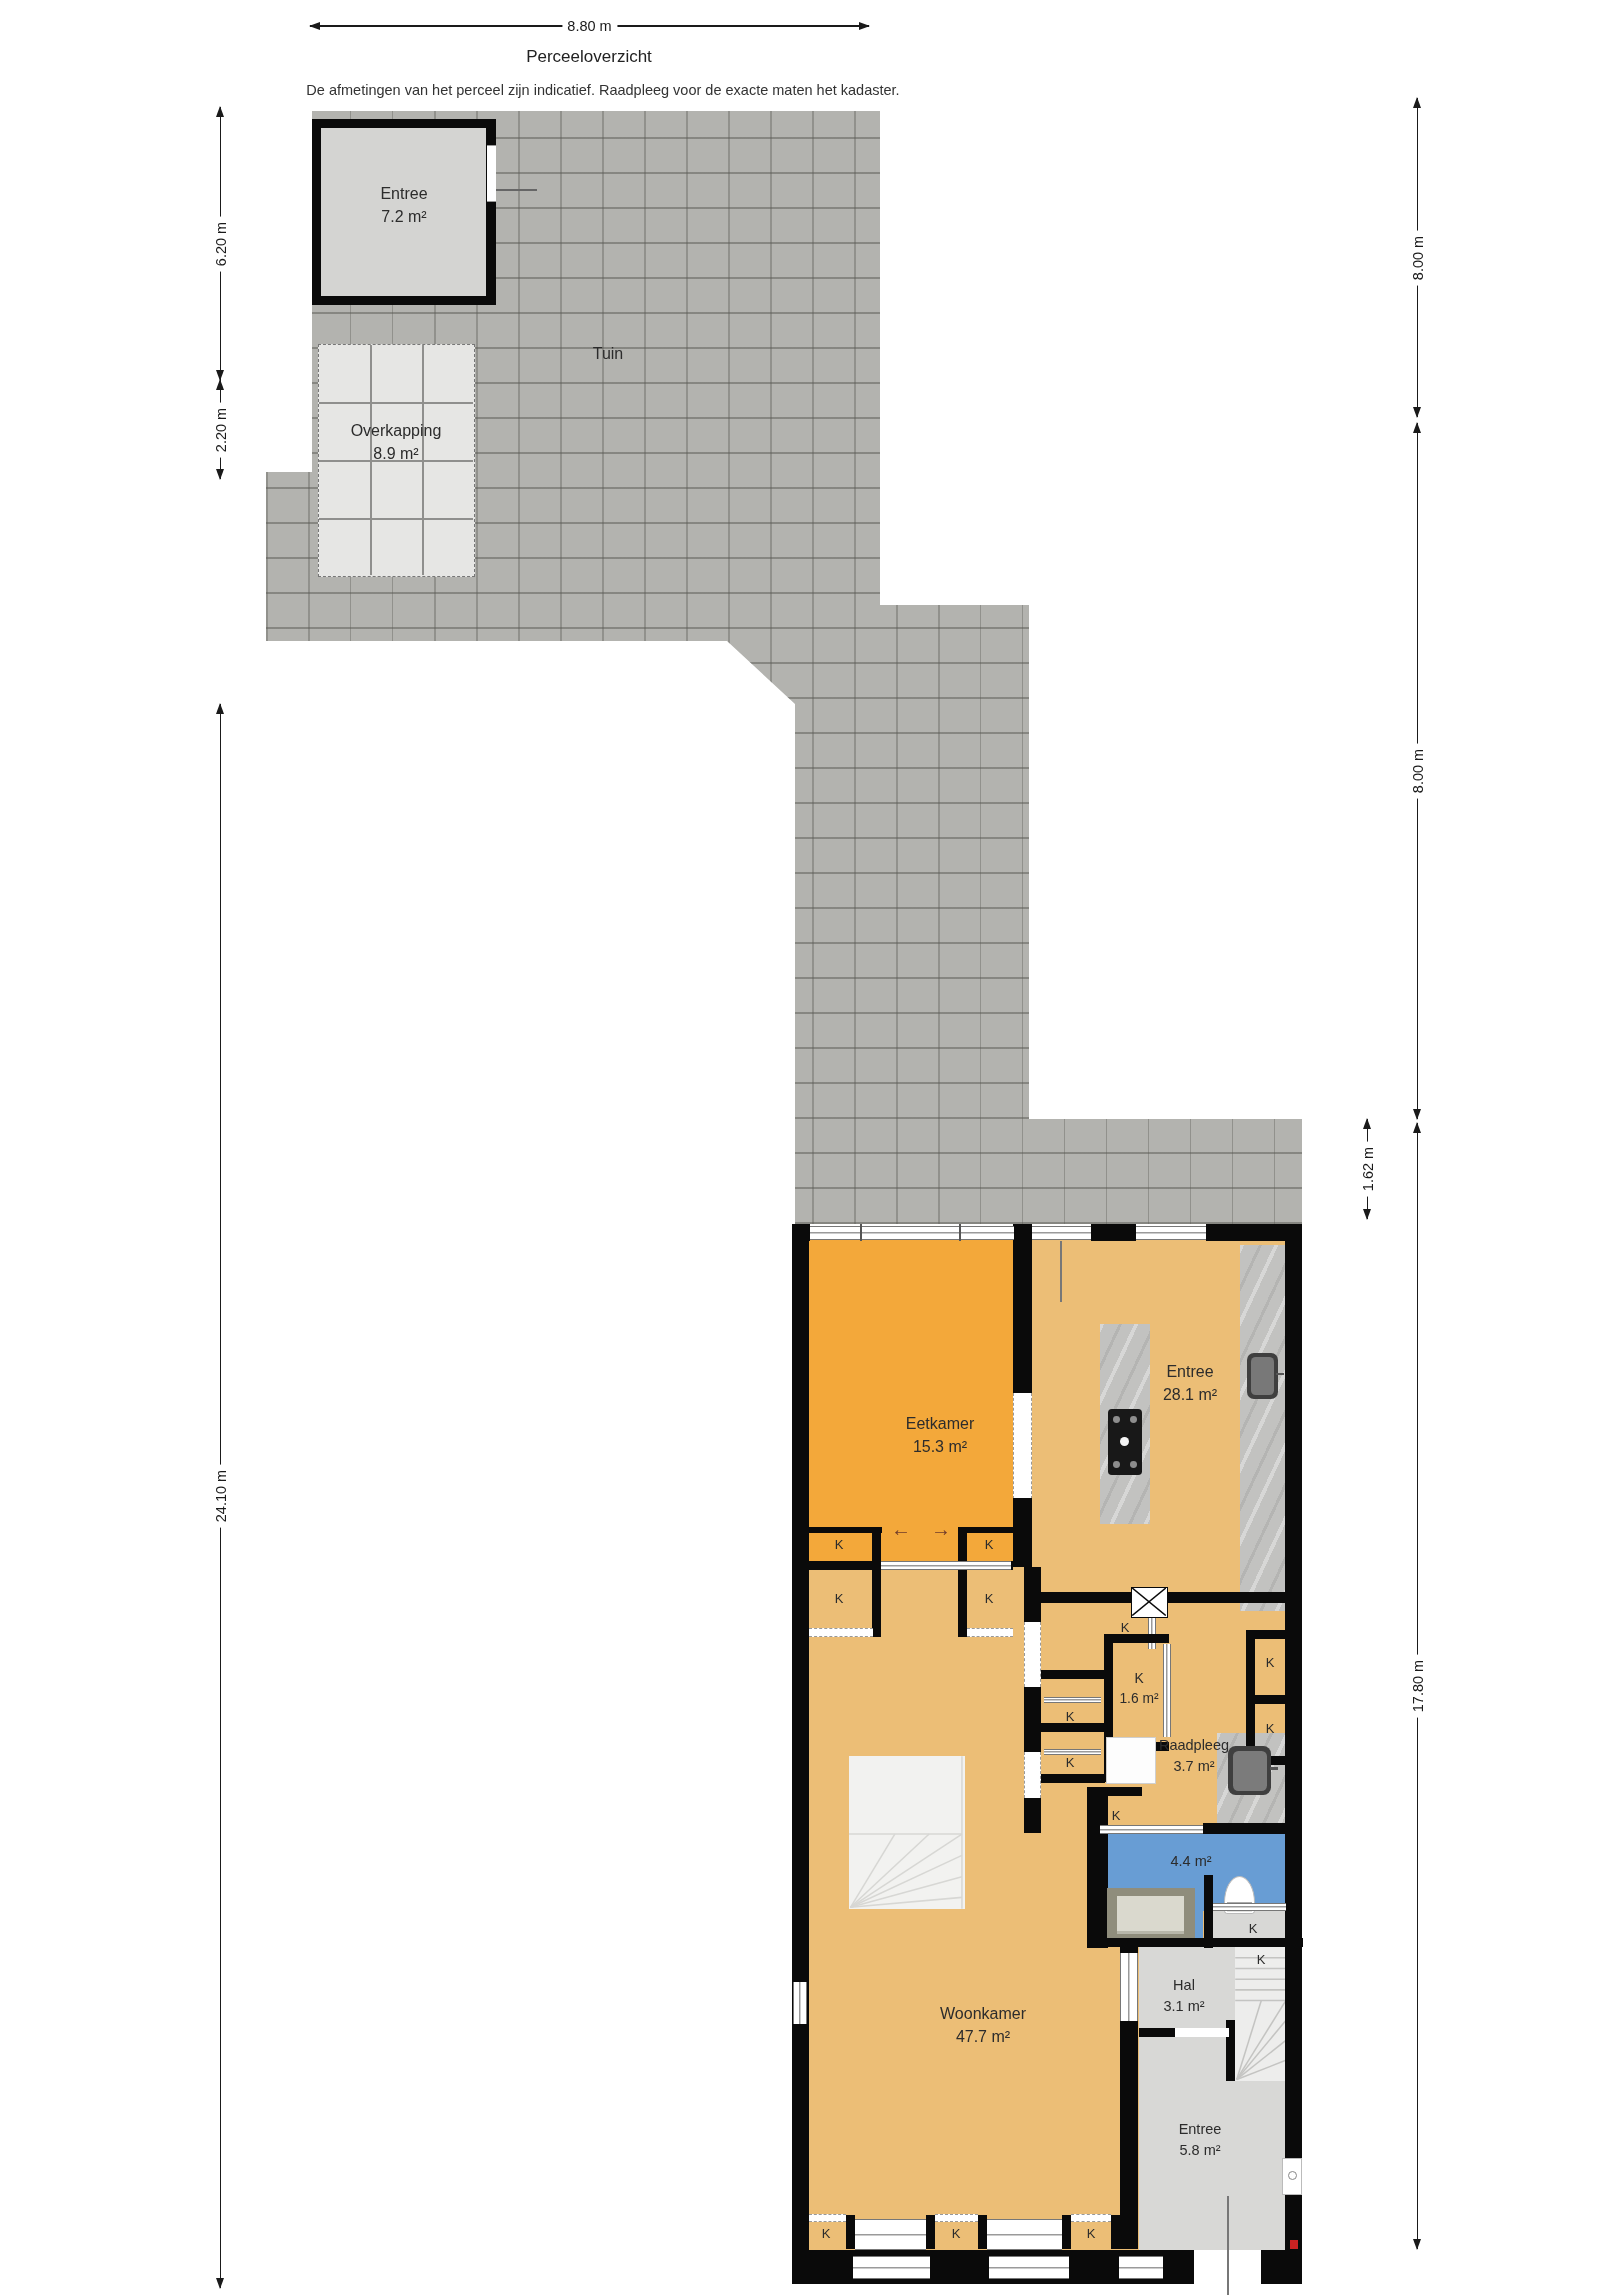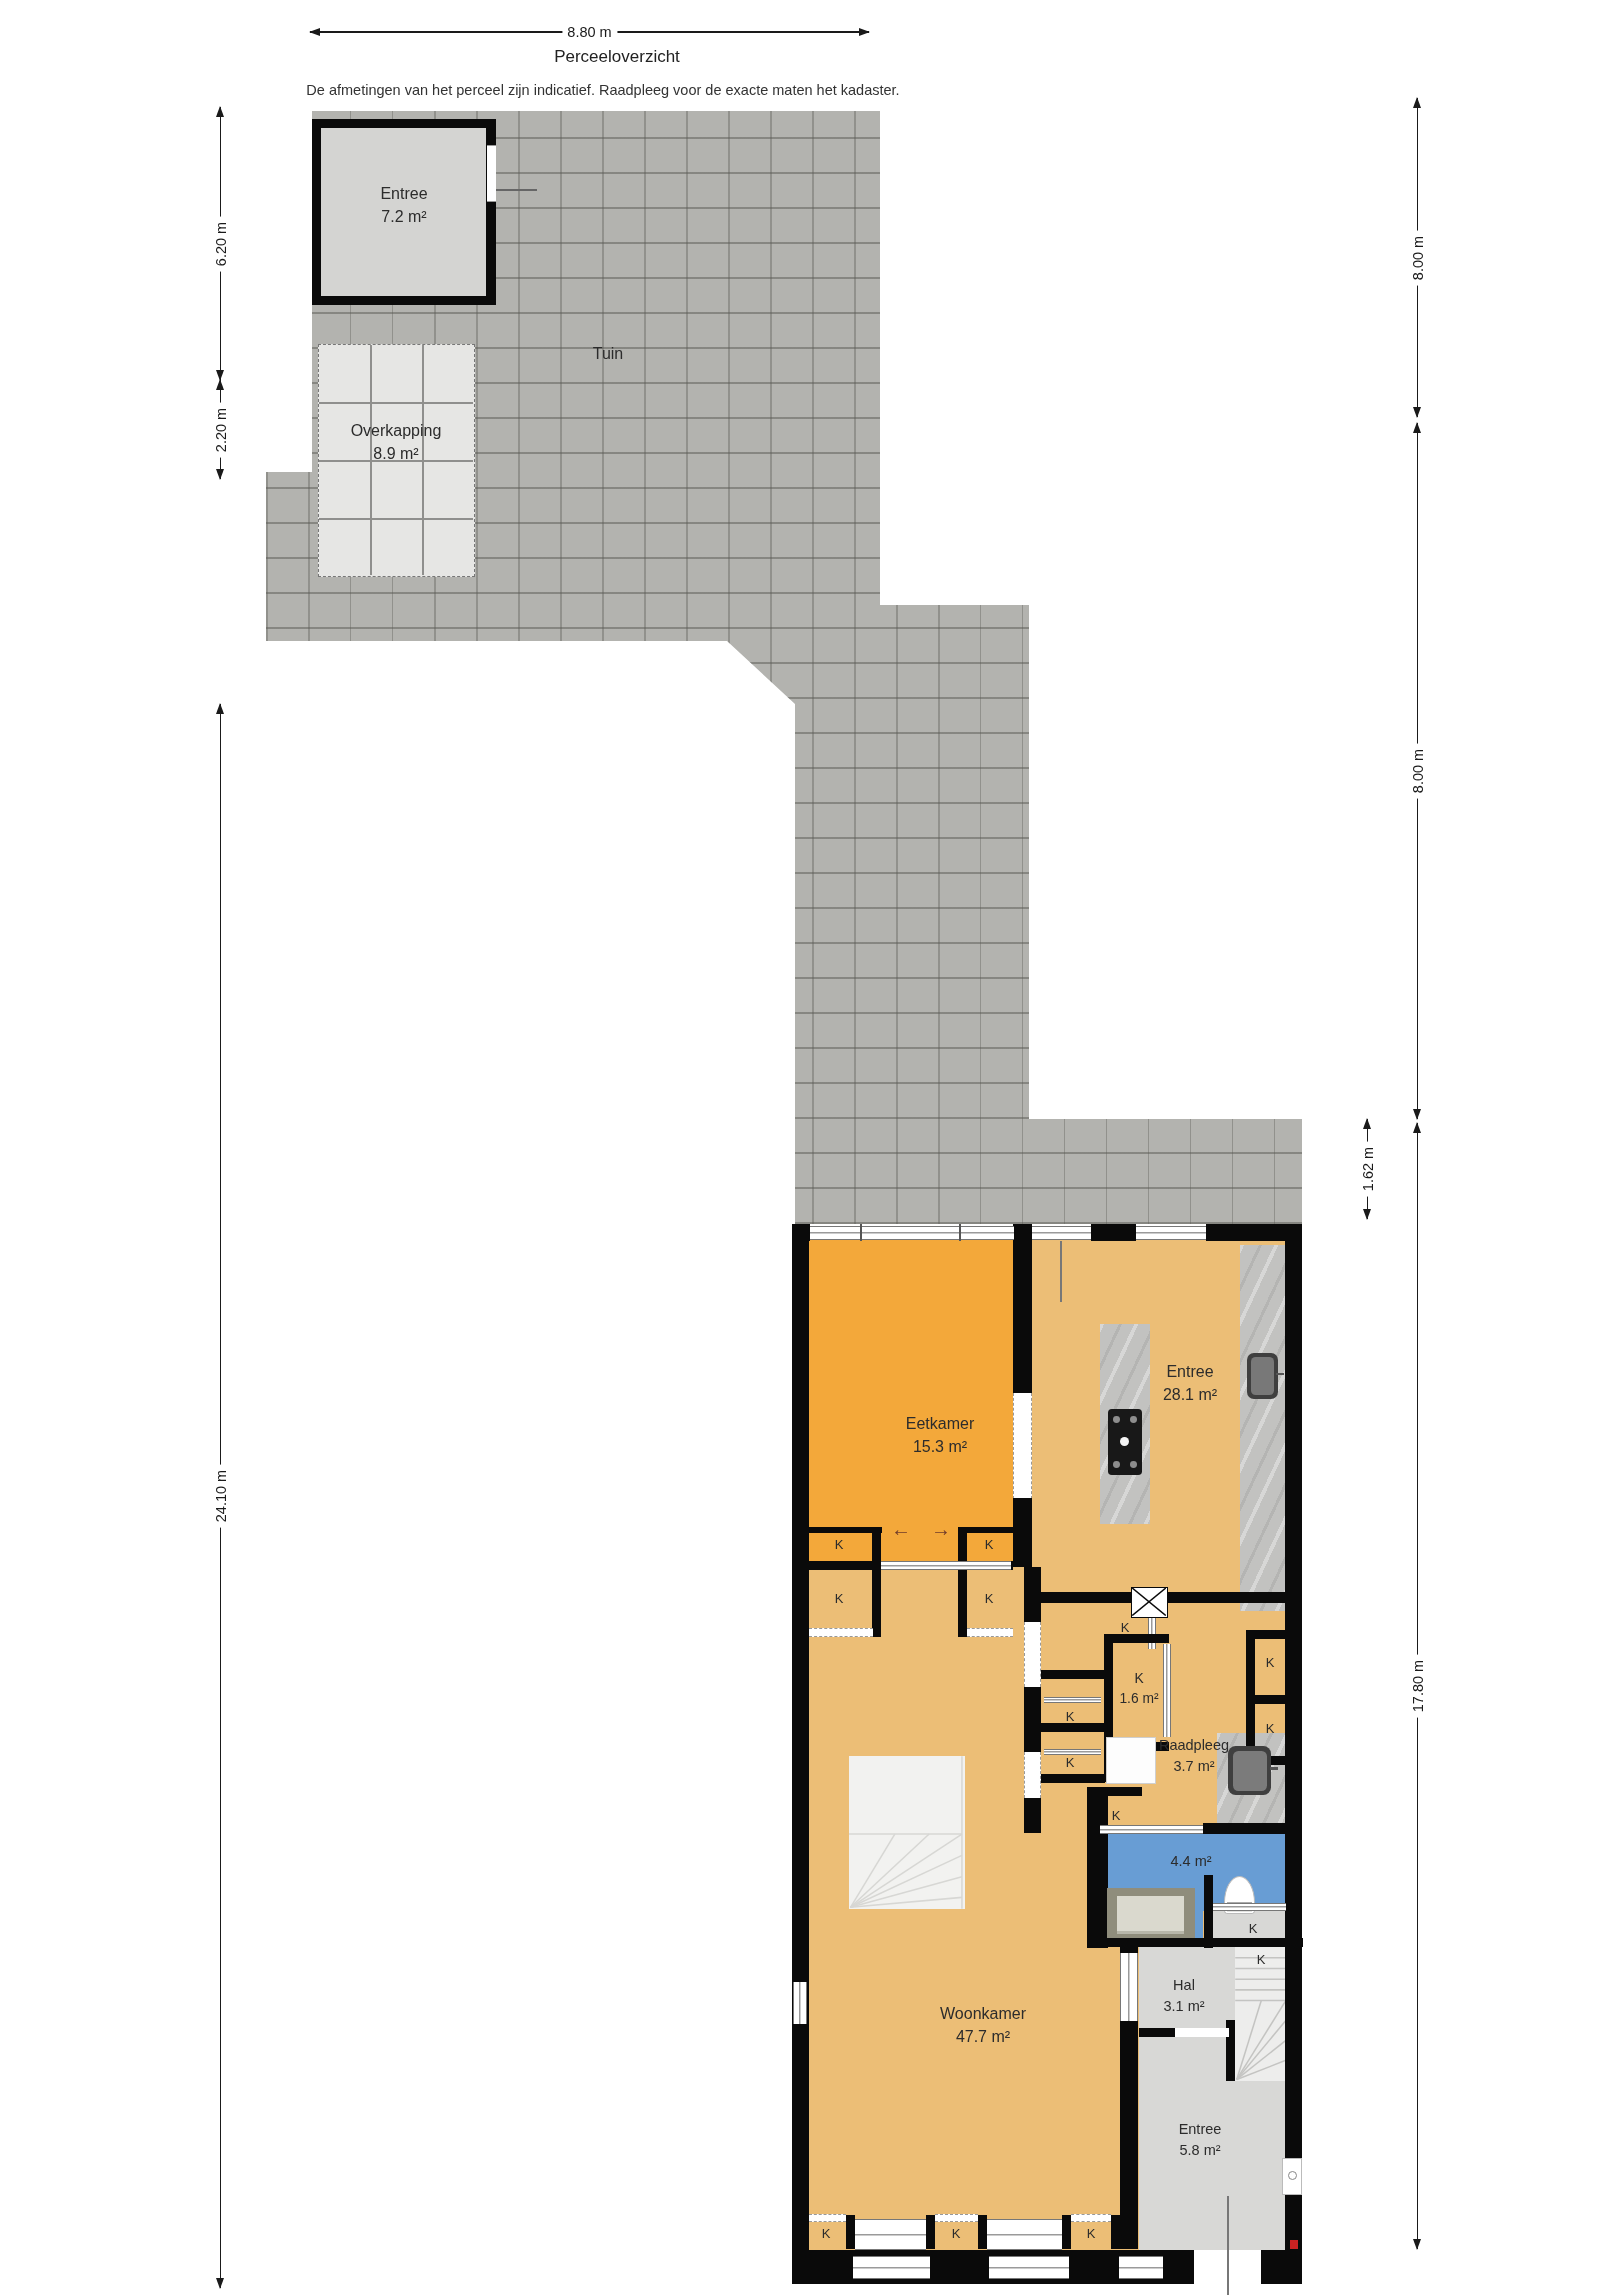--- a/index.html
+++ b/index.html
@@ -36,27 +36,27 @@
   .arr-down{border-left:4.6px solid transparent;border-right:4.6px solid transparent;border-top:11.5px solid var(--dim_color,#1a1a1a);}
   .gline-v{width:1.5px;background:#8f8f8d;}
   .gline-h{height:1.5px;background:#8f8f8d;}
   .arrowtxt{font-size:20px;color:var(--arrow_color,#6e3a2a);transform:translate(-50%,-50%);}
 </style>
 </head>
 <body>
 
 <div class="page">
 
-  <div class="abs" style="left:310px;top:23px;width:559px;height:18.4px;">
+  <div class="abs" style="left:310px;top:17px;width:559px;height:18.4px;">
     <div class="dline-h abs" style="left:0;top:8.4px;width:559px;height:1.5px;"></div>
     <span class="arr arr-left abs" style="left:-0.8px;top:4.6px;"></span>
     <span class="arr arr-right abs" style="right:-0.8px;top:4.6px;"></span>
     <span class="dimlbl abs" style="left:50%;top:9.2px;transform:translate(-50%,-50%);">8.80 m</span>
   </div>
-  <div class="abs" style="left:589px;top:57px;transform:translate(-50%,-50%);font-size:17px;color:#222;margin-left:28px;">Perceeloverzicht</div>
+  <div class="abs" style="left:589px;top:57px;transform:translate(-50%,-50%);font-size:17px;color:#222;">Perceeloverzicht</div>
   <div class="abs" style="left:603px;top:90px;transform:translate(-50%,-50%);font-size:14.5px;color:#333;white-space:nowrap;">De afmetingen van het perceel zijn indicatief. Raadpleeg voor de exacte maten het kadaster.</div>
 
   <div class="paving abs" style="left:266px;top:111px;width:1036px;height:1113px;
               clip-path:polygon(46px 0,614px 0,614px 494px,763px 494px,763px 1008px,1036px 1008px,1036px 1113px,529px 1113px,529px 593px,461px 530px,0 530px,0 361px,46px 361px);"></div>
   <div class="abs" style="left:608px;top:354px;transform:translate(-50%,-50%);font-size:16px;color:#2c2c2c;">Tuin</div>
 
   <div class="wall abs" style="left:312px;top:119px;width:184px;height:186px;"></div>
   <div class="abs" style="left:321px;top:128px;width:165px;height:168px;background:var(--berging_fill,#d4d4d2);"></div>
   <div class="abs" style="left:487px;top:145px;width:9.2px;height:57px;background:#fff;border-top:0.8px solid #999;border-bottom:0.8px solid #999;box-sizing:border-box;"></div>
   <div class="abs" style="left:496px;top:189px;width:41px;height:1.5px;background:#666;"></div>

